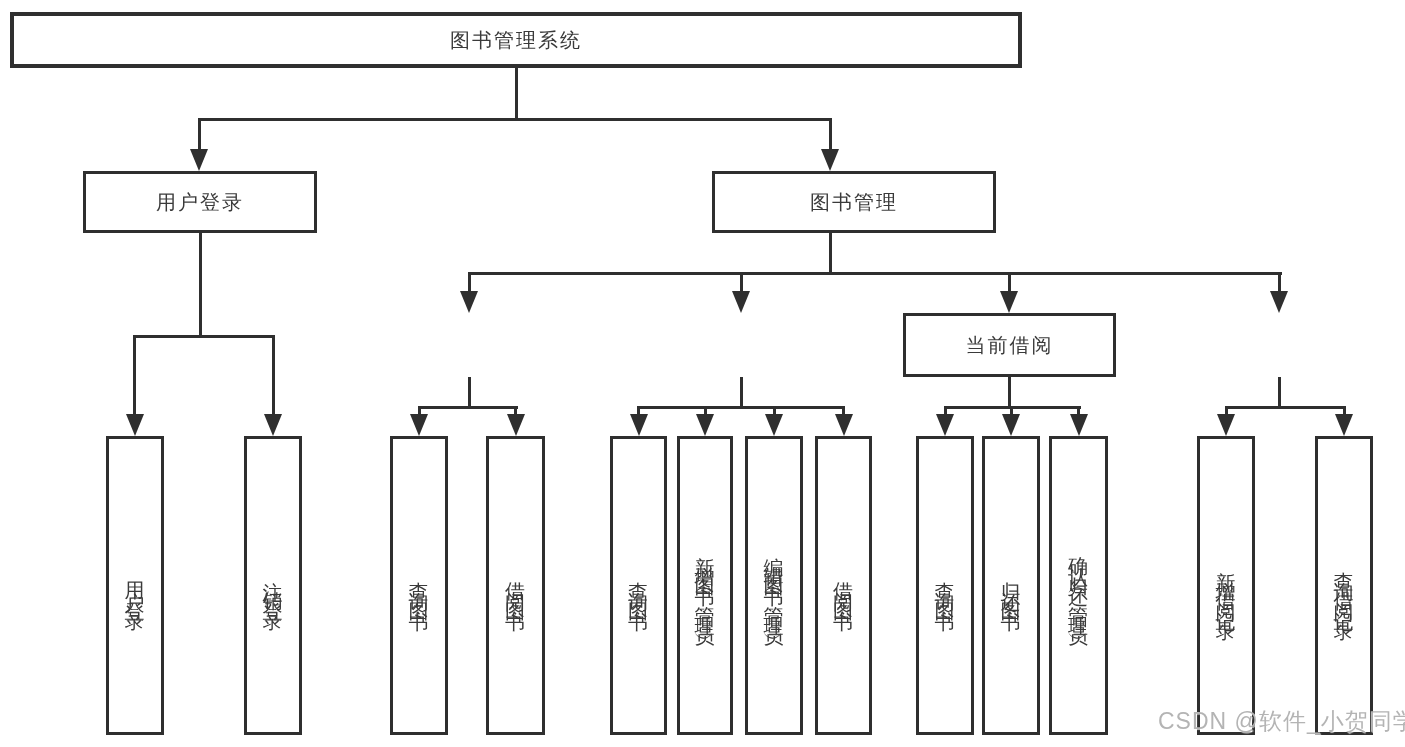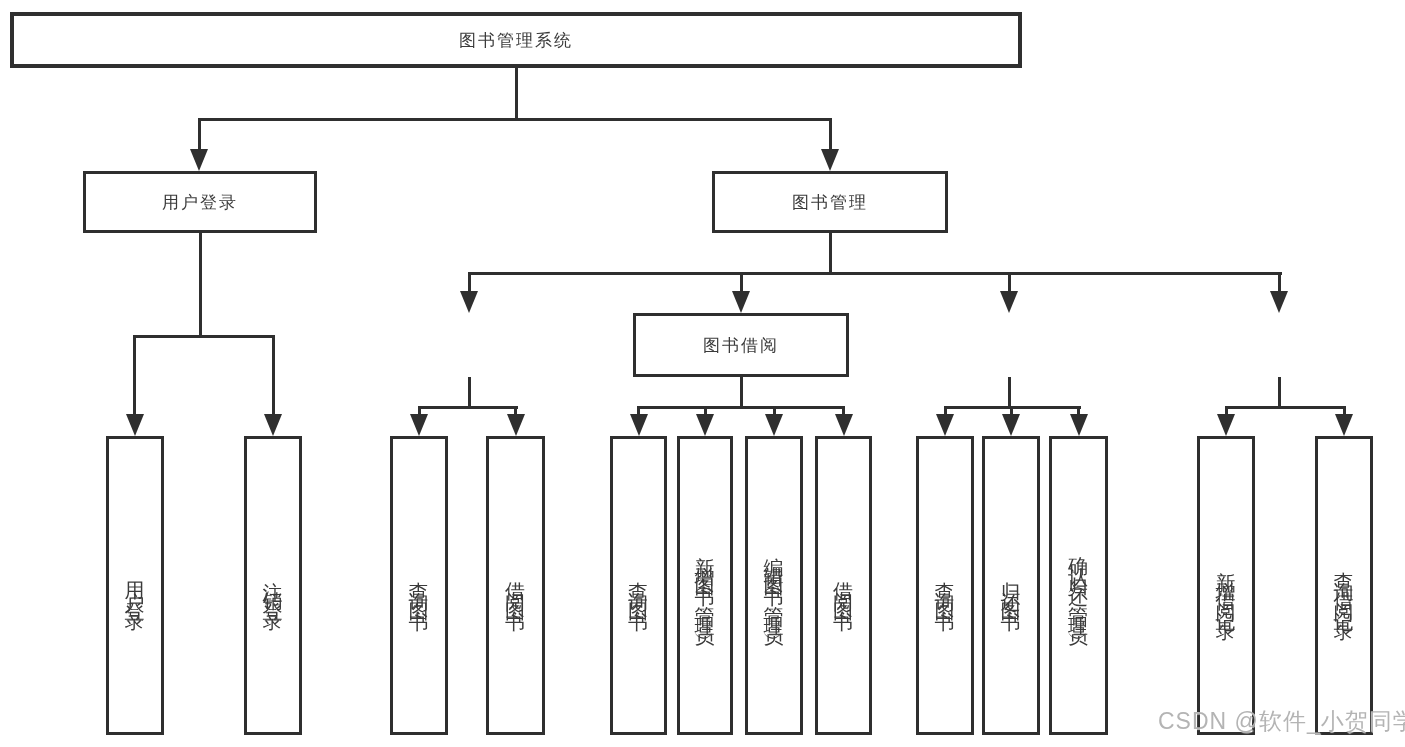--- a/index.html
+++ b/index.html
@@ -7,21 +7,21 @@
     position:relative;width:1405px;height:747px;background:#ffffff;
     font-family:"Liberation Sans","DejaVu Sans",sans-serif;color:#333333;
     overflow:hidden;
   }
   .box{
     position:absolute;box-sizing:border-box;
     border:3px solid #2f2f2f;background:#ffffff;
     display:flex;align-items:center;justify-content:center;
   }
   .box.root{border-width:4px;}
-  .hlabel{font-size:17px;letter-spacing:2px;color:#3a3a3a;white-space:nowrap;}
+  .hlabel{font-size:20px;letter-spacing:2px;color:#3a3a3a;white-space:nowrap;}
   .vtext{
     writing-mode:vertical-rl;text-orientation:mixed;
     font-size:20px;letter-spacing:10px;color:#3a3a3a;line-height:1;
   }
   .line{position:absolute;background:#2f2f2f;}
   .arrow{
     position:absolute;width:0;height:0;
     border-left:9px solid transparent;border-right:9px solid transparent;
     border-top:22px solid #2f2f2f;
   }
@@ -43,21 +43,21 @@
   <div class="line" style="left:514.5px;top:68px;width:3px;height:53px"></div>
   <div class="line" style="left:197.5px;top:118px;width:634px;height:3px"></div>
   <div class="line" style="left:197.5px;top:118px;width:3px;height:31px"></div>
   <div class="line" style="left:828.5px;top:118px;width:3px;height:31px"></div>
   <div class="arrow" style="left:190px;top:149px"></div>
   <div class="arrow" style="left:821px;top:149px"></div>
 
   <div class="box" style="left:83px;top:171px;width:234px;height:62px">
     <span class="hlabel">用户登录</span>
   </div>
-  <div class="box" style="left:712px;top:171px;width:236px;height:62px">
+  <div class="box" style="left:712px;top:171px;width:284px;height:62px">
     <span class="hlabel">图书管理</span>
   </div>
 
   <div class="line" style="left:198.5px;top:233px;width:3px;height:102px"></div>
   <div class="line" style="left:133px;top:335px;width:142px;height:3px"></div>
   <div class="line" style="left:133px;top:335px;width:3px;height:79px"></div>
   <div class="line" style="left:271.5px;top:335px;width:3px;height:79px"></div>
   <div class="arrow" style="left:125.5px;top:414px"></div>
   <div class="arrow" style="left:264px;top:414px"></div>
 
@@ -65,22 +65,22 @@
   <div class="line" style="left:467.5px;top:272px;width:814px;height:3px"></div>
   <div class="line" style="left:467.5px;top:272px;width:3px;height:19px"></div>
   <div class="line" style="left:739.5px;top:272px;width:3px;height:19px"></div>
   <div class="line" style="left:1008px;top:272px;width:3px;height:19px"></div>
   <div class="line" style="left:1278px;top:272px;width:3px;height:19px"></div>
   <div class="arrow" style="left:460px;top:291px"></div>
   <div class="arrow" style="left:732px;top:291px"></div>
   <div class="arrow" style="left:1000px;top:291px"></div>
   <div class="arrow" style="left:1270px;top:291px"></div>
 
-  <div class="box" style="left:633px;top:313px;width:216px;height:64px">
-    <span class="hlabel">图书借阅</span>
+  <div class="box" style="left:903px;top:313px;width:213px;height:64px">
+    <span class="hlabel">当前借阅</span>
   </div>
 
   <div class="line" style="left:467.5px;top:377px;width:3px;height:29px"></div>
   <div class="line" style="left:417.5px;top:406px;width:100px;height:3px"></div>
   <div class="line" style="left:417.5px;top:406px;width:3px;height:8px"></div>
   <div class="line" style="left:514px;top:406px;width:3px;height:8px"></div>
   <div class="arrow" style="left:410px;top:414px"></div>
   <div class="arrow" style="left:506.5px;top:414px"></div>
 
   <div class="line" style="left:739.5px;top:377px;width:3px;height:29px"></div>

